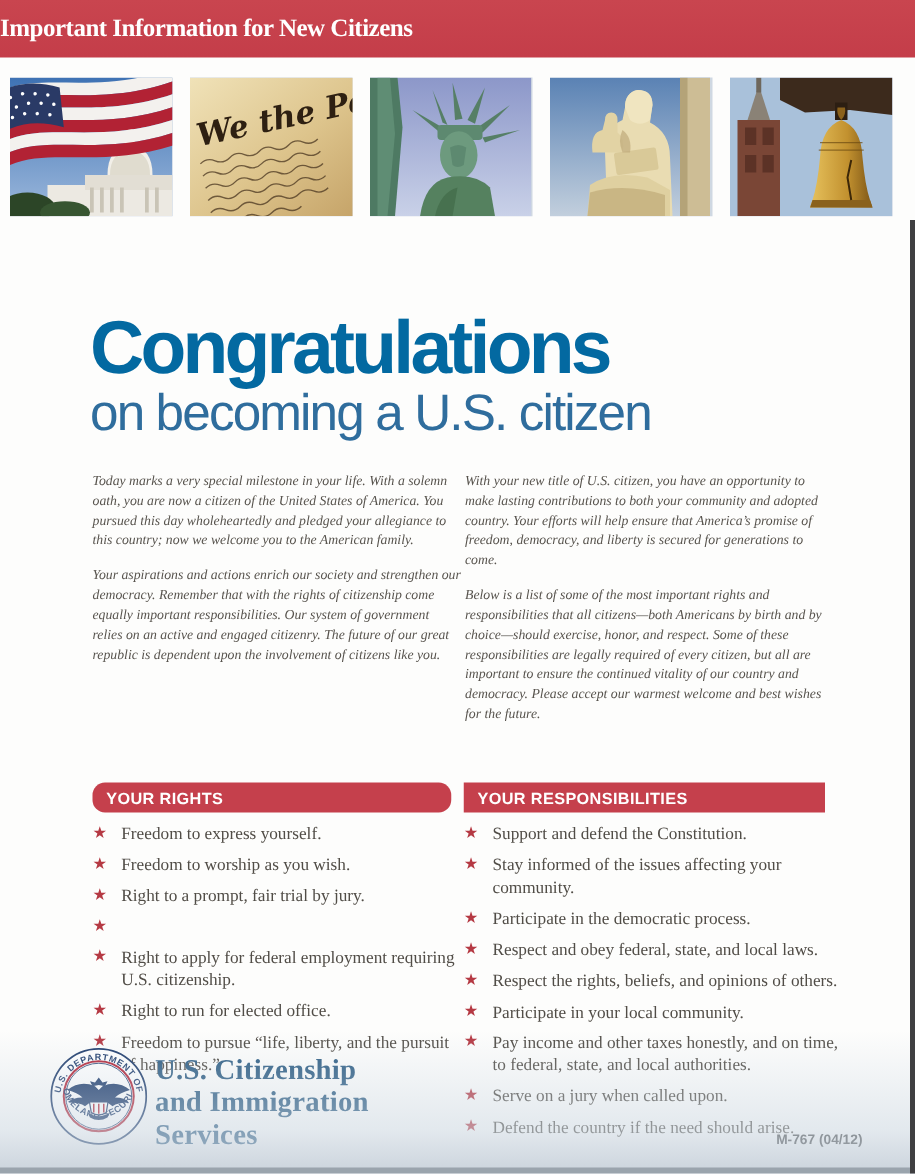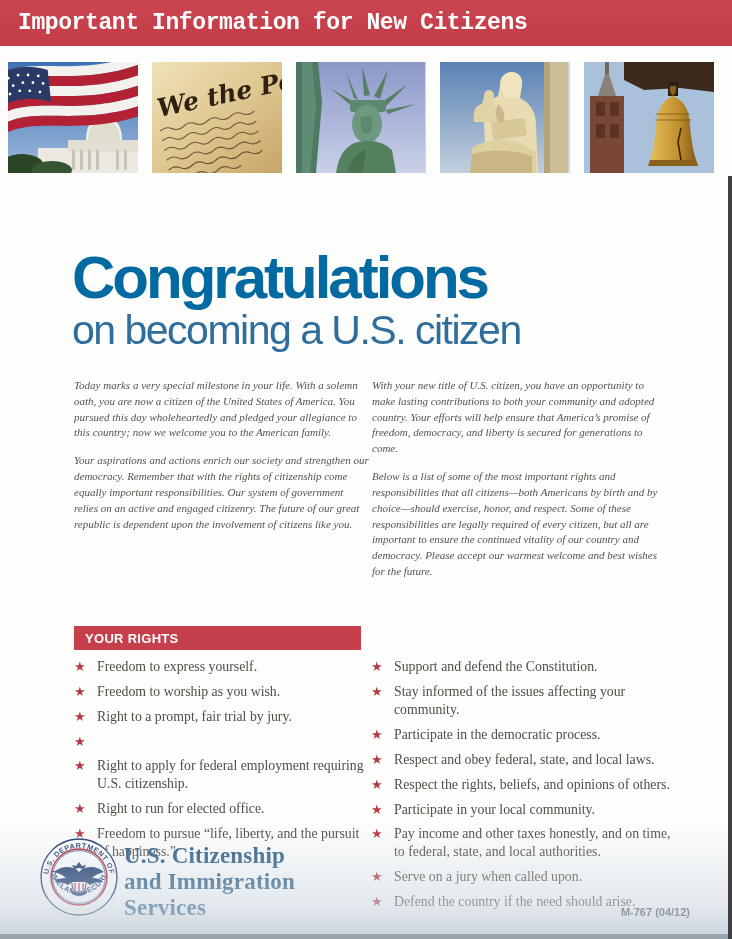--- a/index.html
+++ b/index.html
@@ -8,23 +8,23 @@
     background:#fdfdfc;overflow:hidden;
     font-family:"Liberation Serif", serif;
   }
   
   .banner{
     position:absolute;left:0;top:0;width:732px;height:46px;
     background:linear-gradient(180deg,#c9454f 0%,#c43d49 100%);
     display:flex;align-items:center;
   }
   .banner h1{
-    margin:0 0 0 18px;color:#ffffff;
-    font-family:Liberation Mono, monospace;
-    font-size:23px;font-weight:bold;letter-spacing:-0.4px;
+    margin:0 0 0 0;color:#ffffff;
+    font-family:Liberation Serif, serif;
+    font-size:20px;font-weight:bold;letter-spacing:-0.4px;
   }
   
   .photos{
     position:absolute;left:8px;top:62px;width:706px;height:111px;
     display:flex;justify-content:space-between;
   }
   .photo{width:130px;height:111px;overflow:hidden;background:#cfd8e2;}
   .photo svg{display:block;}
   
   .title-block{position:absolute;left:72px;top:248px;width:600px;}
@@ -43,21 +43,21 @@
   .col-left{left:74px;}
   .col-right{left:372px;width:292px;}
   
   .section-bar{
     position:absolute;top:626px;height:24px;
     background:#c5404c;color:#ffffff;
     font-family:"Liberation Sans", sans-serif;font-weight:bold;
     font-size:13px;letter-spacing:0.3px;
     display:flex;align-items:center;padding-left:11px;box-sizing:border-box;
   }
-  .bar-left{left:74px;width:287px;}
+  .bar-left{left:74px;width:287px;border-radius:10px;}
   .bar-right{left:371px;width:289px;}
   
   .star-list{position:absolute;top:658px;margin:0;padding:0;list-style:none;}
   .list-left{left:74px;width:296px;}
   .list-right{left:371px;width:300px;}
   .star-list li{
     display:flex;align-items:flex-start;gap:9px;
     margin:0 0 7px 0;font-size:13.8px;line-height:1.3;color:#514d47;
   }
   .star{
@@ -280,20 +280,21 @@
   <div class="col col-left">
     <p>Today marks a very special milestone in your life. With a solemn oath, you are now a citizen of the United States of America. You pursued this day wholeheartedly and pledged your allegiance to this country; now we welcome you to the American family.</p>
     <p>Your aspirations and actions enrich our society and strengthen our democracy. Remember that with the rights of citizenship come equally important responsibilities. Our system of government relies on an active and engaged citizenry. The future of our great republic is dependent upon the involvement of citizens like you.</p>
   </div>
   <div class="col col-right">
     <p>With your new title of U.S. citizen, you have an opportunity to make lasting contributions to both your community and adopted country. Your efforts will help ensure that America’s promise of freedom, democracy, and liberty is secured for generations to come.</p>
     <p>Below is a list of some of the most important rights and responsibilities that all citizens—both Americans by birth and by choice—should exercise, honor, and respect. Some of these responsibilities are legally required of every citizen, but all are important to ensure the continued vitality of our country and democracy. Please accept our warmest welcome and best wishes for the future.</p>
   </div>
 
   <div class="section-bar bar-left">YOUR RIGHTS</div>
+  <div class="section-bar bar-right">YOUR RESPONSIBILITIES</div>
 
   <ul class="star-list list-left">
     <li>
         <span class="star">★</span>
         <span>Freedom to express yourself.</span>
       </li>
     <li>
         <span class="star">★</span>
         <span>Freedom to worship as you wish.</span>
       </li>

